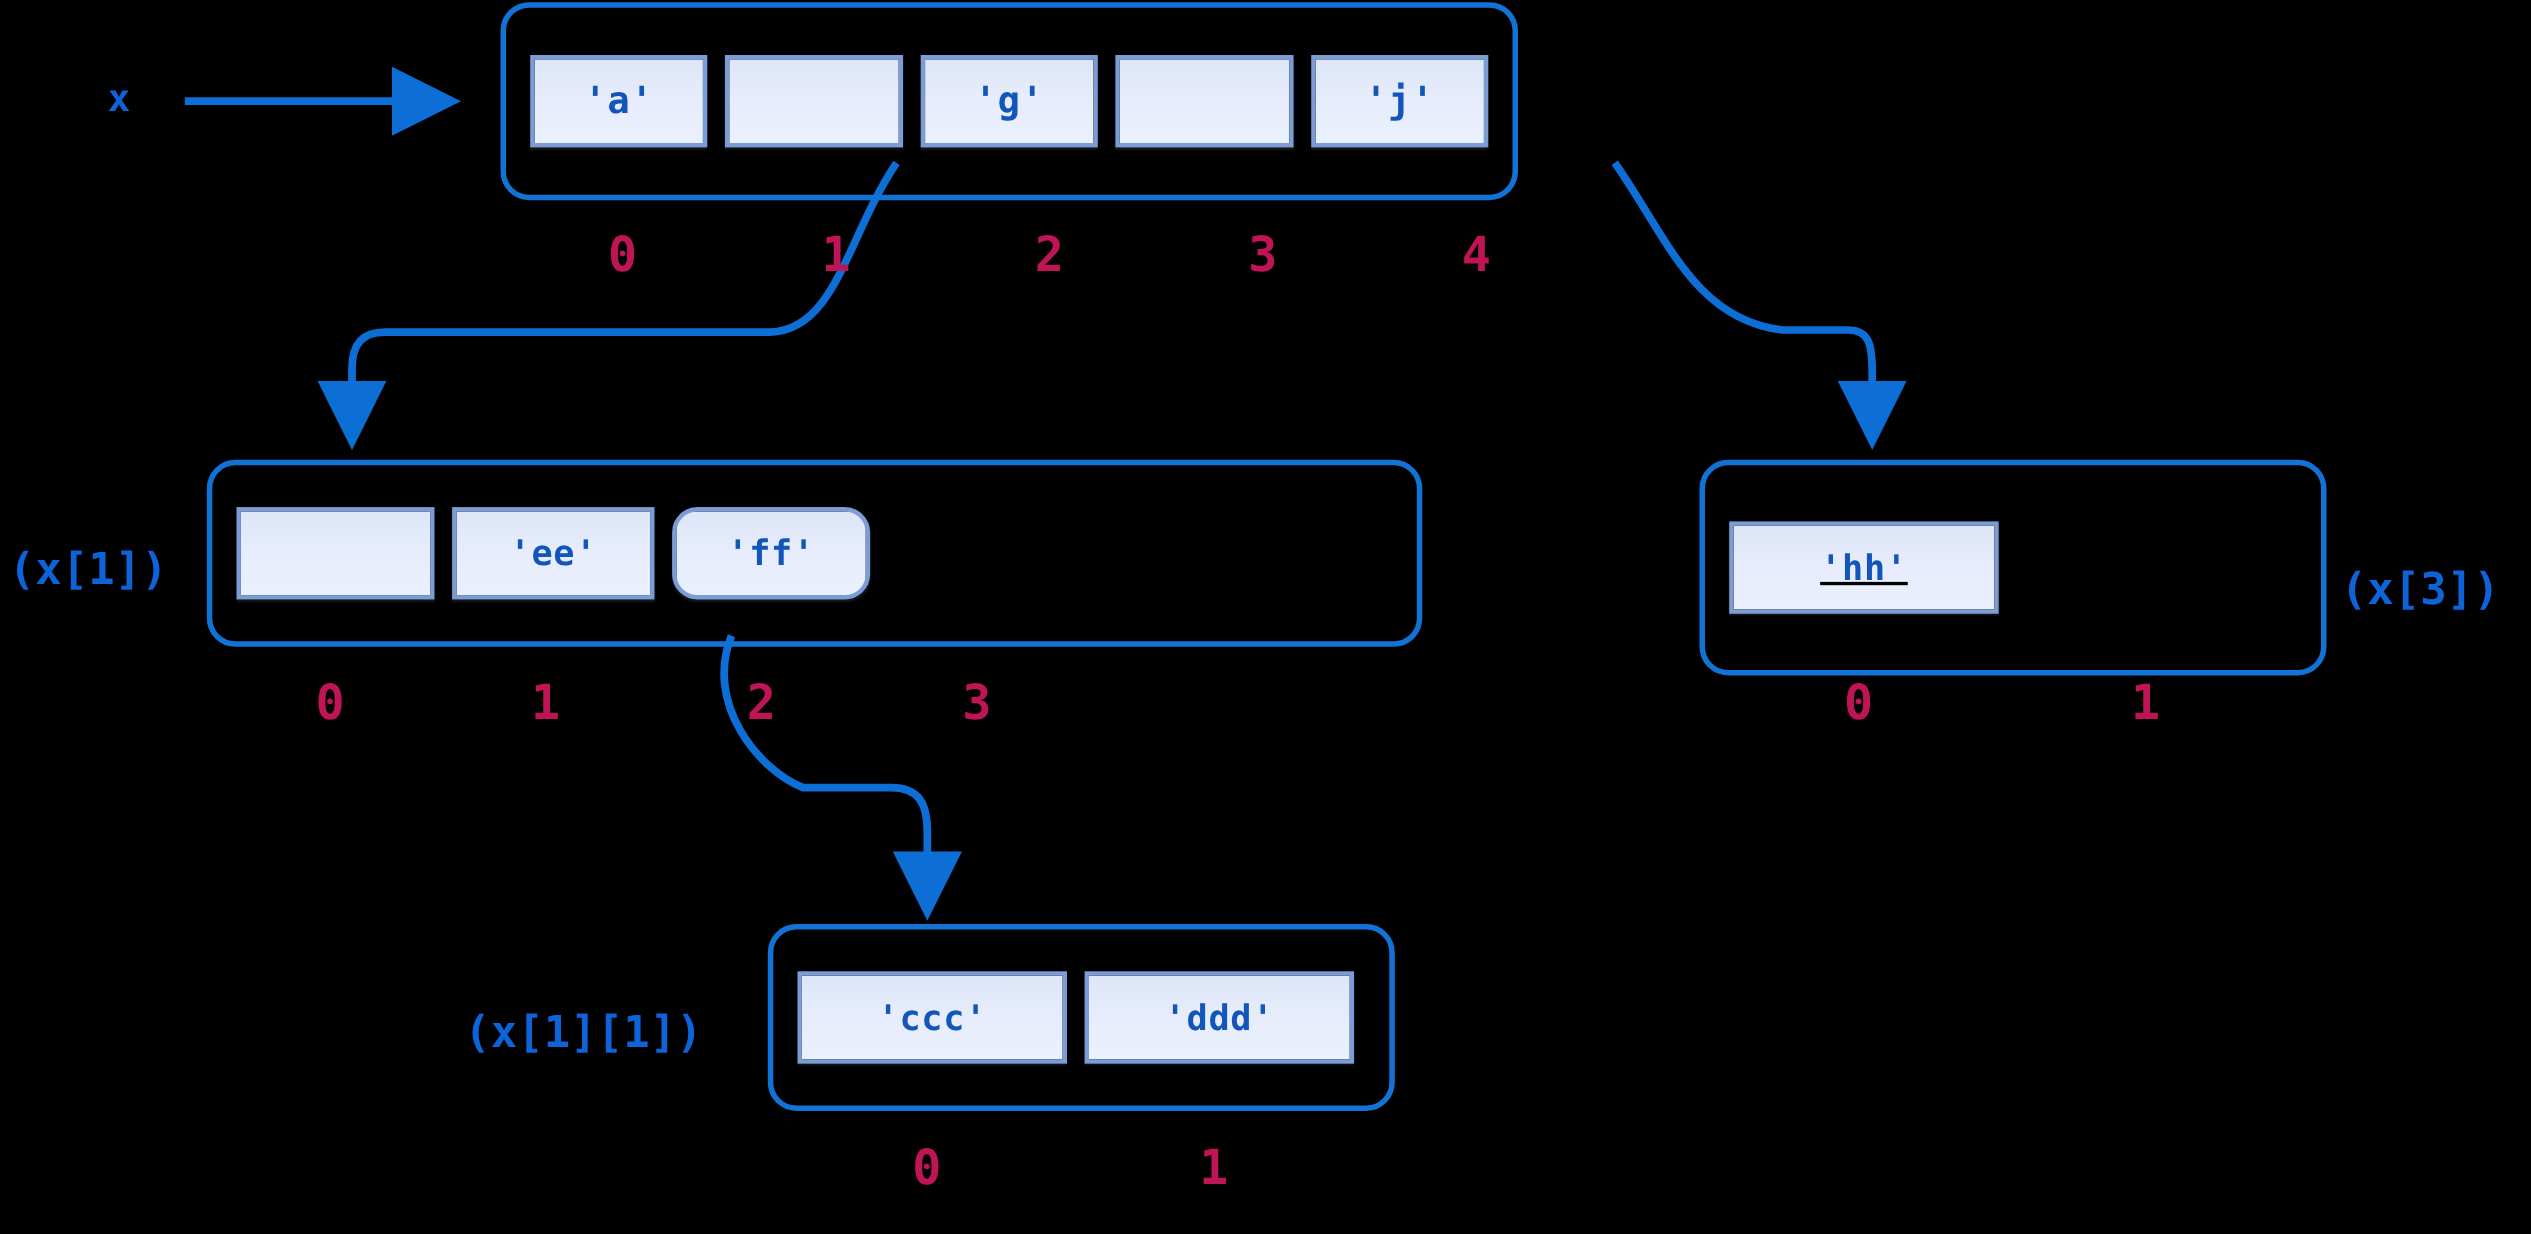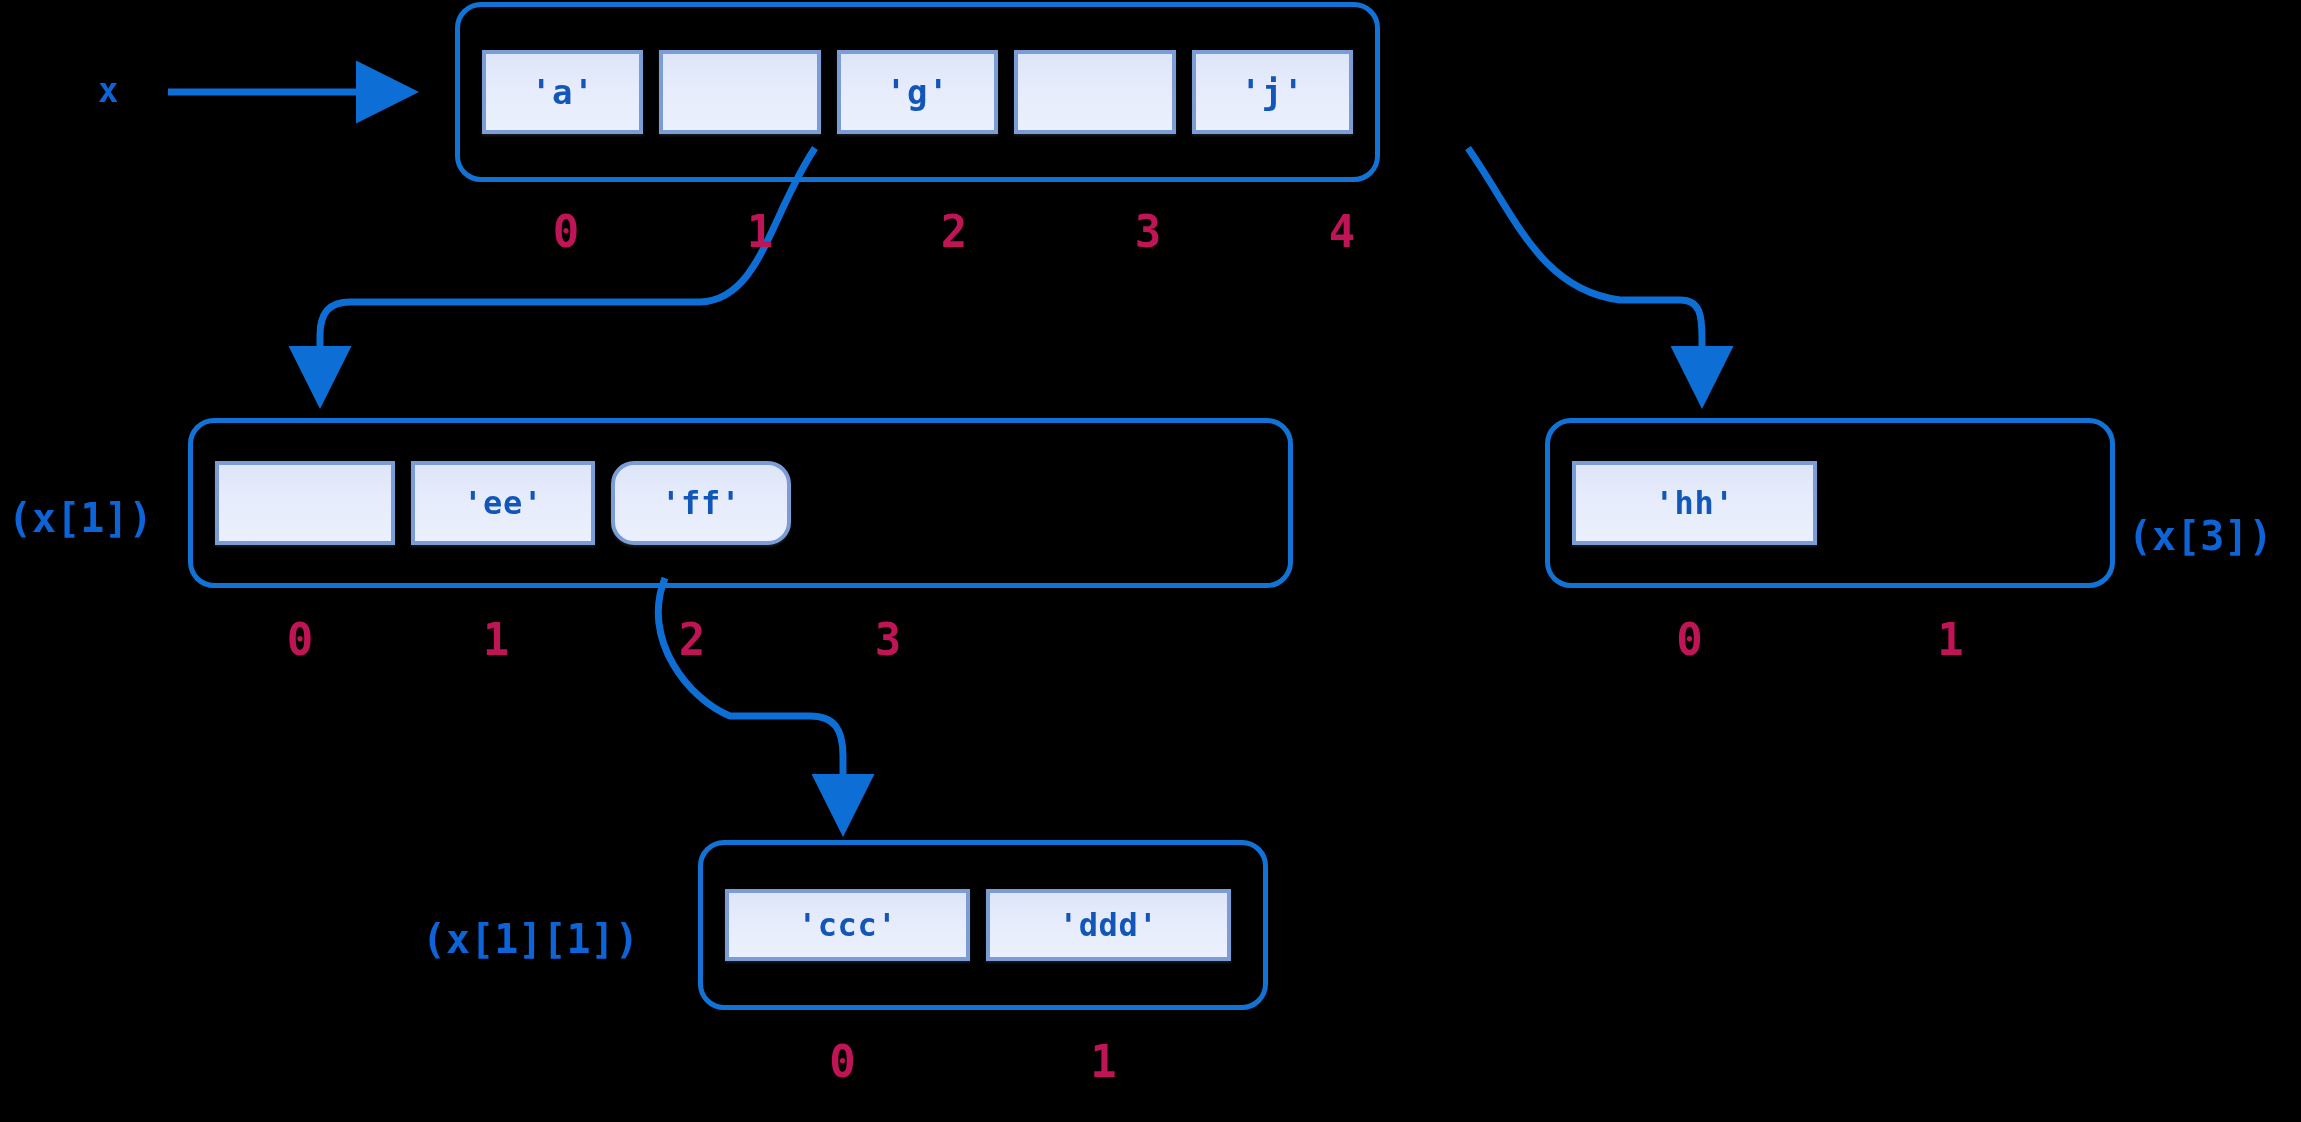--- a/index.html
+++ b/index.html
@@ -91,21 +91,21 @@
   
   .t-cell { width: 178px; height: 84px; font-size: 34px; margin-right: 16px; }
   .t-cell:last-child { margin-right: 0; }
 
   .m-cell { width: 160px; height: 84px; font-size: 32px; margin-right: 16px; }
   .m-cell:last-child { margin-right: 0; border-radius: 23px; }
 
   .r-cell { width: 160px; height: 84px; font-size: 32px; margin-right: 16px; }
   .r-cell:last-child { margin-right: 0; }
 
-  .b-cell { width: 160px; height: 72px; font-size: 32px; margin-right: 16px; }
+  .b-cell { width: 160px; height: 84px; font-size: 32px; margin-right: 16px; }
   .b-cell:last-child { margin-right: 0; }
 </style>
 </head>
 <body>
 
 <div id="stage">
 
   <svg id="wires" viewBox="0 0 2301 1122" width="2301" height="1122">
     <defs>
       <marker id="ah" markerWidth="9" markerHeight="9" refX="6" refY="4.5" orient="auto" markerUnits="strokeWidth">
@@ -156,21 +156,21 @@
     <div class="cell m-cell" style="width:180px;">'ff'</div>
   </div>
 
   <div class="idxrow" style="left:210px; top:618px;">
     <div class="idx" style="width:180px; margin-right:16px;">0</div>
     <div class="idx" style="width:180px; margin-right:16px;">1</div>
     <div class="idx" style="width:180px; margin-right:16px;">2</div>
     <div class="idx" style="width:180px;">3</div>
   </div>
 
-  <div class="listbox" style="left:1545px; top:418px; width:570px; height:170px; padding:2px 22px;">
+  <div class="listbox" style="left:1545px; top:418px; width:570px; height:196px; padding:2px 22px;text-decoration:underline;">
     <div class="cell r-cell" style="width:245px;">'hh'</div>
   </div>
 
   <div class="caption sub-name" style="left:2128px; top:513px;">(x[3])</div>
 
   <div class="idxrow" style="left:1567px; top:618px;">
     <div class="idx" style="width:245px; margin-right:16px;">0</div>
     <div class="idx" style="width:245px;">1</div>
   </div>
 

